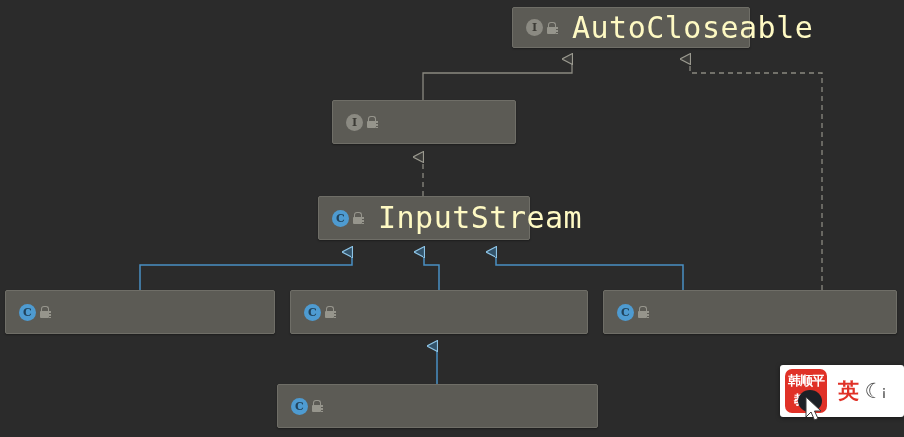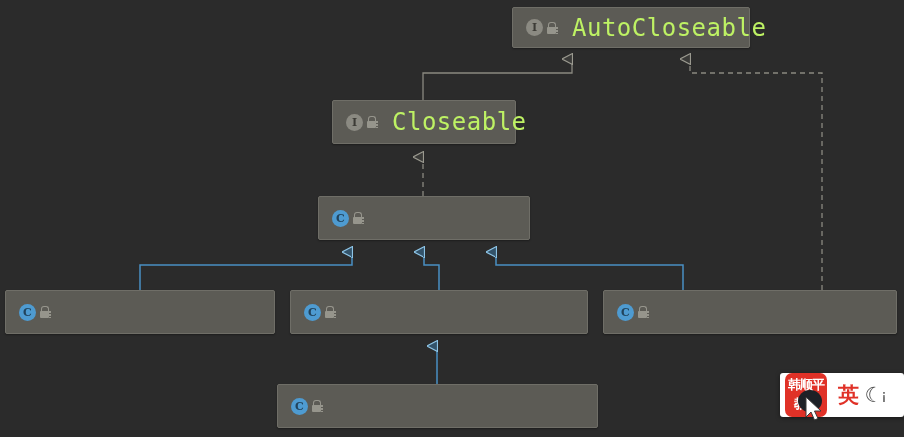--- a/index.html
+++ b/index.html
@@ -44,22 +44,22 @@
     box-shadow: 0 1px 2px rgba(0,0,0,0.35);
   }
   .uml-node .icons {
     display: flex;
     align-items: center;
     gap: 4px;
     flex: 0 0 auto;
   }
   .uml-node .node-label {
     margin-left: 14px;
-    color: #bef264;
-    font-size: 24px;
+    color: #fef9c3;
+    font-size: 30px;
     letter-spacing: 0.5px;
     white-space: nowrap;
     line-height: 1;
   }
 
   
   .type-icon {
     width: 17px;
     height: 17px;
     border-radius: 50%;
@@ -237,32 +237,32 @@
 
   <div class="uml-node" style="left:332px; top:100px; width:184px; height:44px;">
     <span class="icons">
       <span class="type-icon interface">I</span>
       <span class="lock-icon">
         <span class="shackle"></span>
           <span class="body"></span>
           <span class="dots"></span>
       </span>
     </span>
-    <span class="node-label">Closeable</span>
   </div>
 
   <div class="uml-node" style="left:318px; top:196px; width:212px; height:44px;">
     <span class="icons">
       <span class="type-icon class">C</span>
       <span class="lock-icon">
         <span class="shackle"></span>
           <span class="body"></span>
           <span class="dots"></span>
       </span>
     </span>
+    <span class="node-label">InputStream</span>
   </div>
 
   <div class="uml-node" style="left:5px; top:290px; width:270px; height:44px;">
     <span class="icons">
       <span class="type-icon class">C</span>
       <span class="lock-icon">
         <span class="shackle"></span>
           <span class="body"></span>
           <span class="dots"></span>
       </span>
@@ -297,21 +297,21 @@
       <span class="lock-icon">
         <span class="shackle"></span>
           <span class="body"></span>
           <span class="dots"></span>
       </span>
     </span>
   </div>
 
 </div>
 
-<div id="ime-overlay" style="left:780px; top:373px; width:124px; height:44px;">
+<div id="ime-overlay" style="left:780px; top:365px; width:124px; height:52px;">
   <div id="ime-logo">
     <div>韩顺平</div>
     <div>教育</div>
   </div>
   <div id="ime-lang">英</div>
   <div id="ime-moon">☾</div>
   <div id="ime-extra">¡</div>
 </div>
 
 <svg id="mouse-cursor" style="left:798px; top:390px;" viewBox="0 0 28 34">

